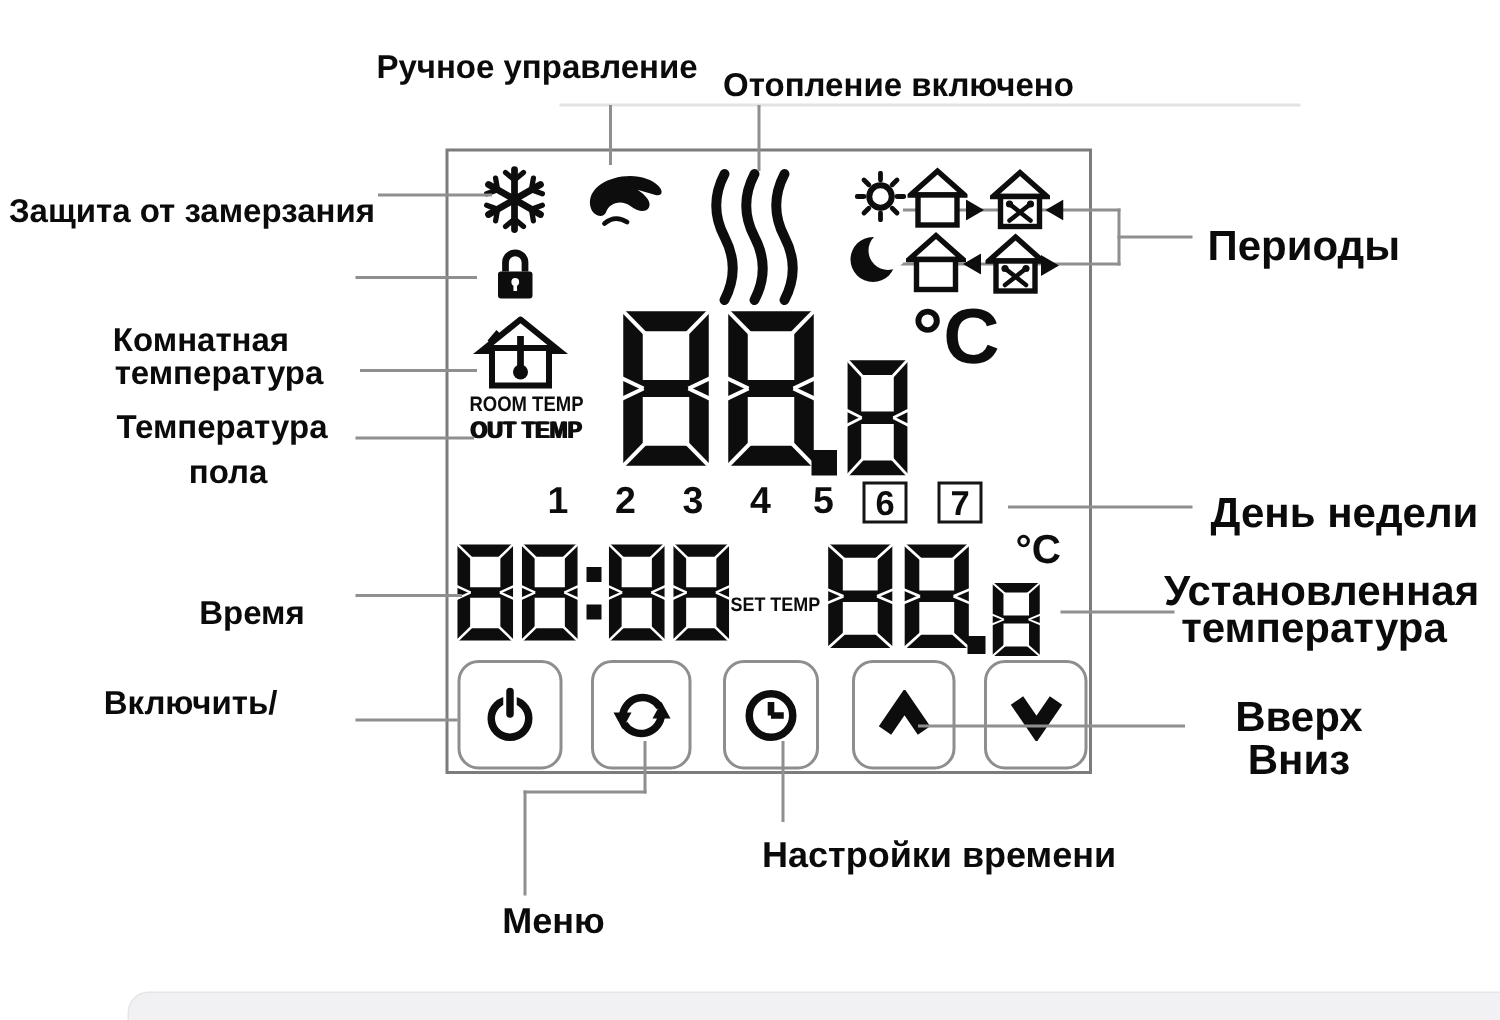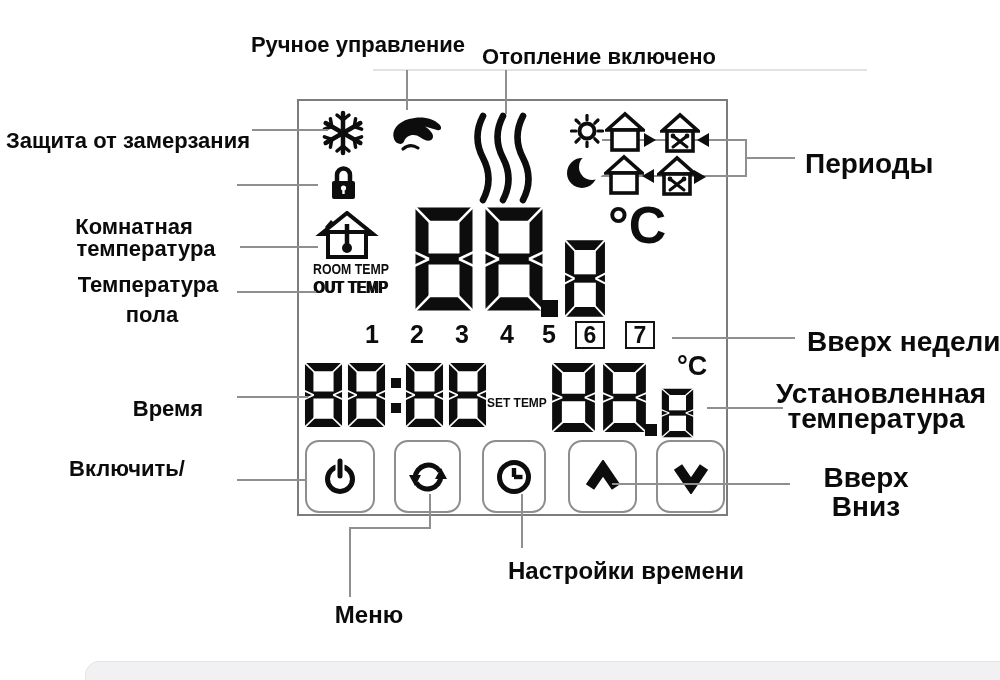--- a/index.html
+++ b/index.html
@@ -54,21 +54,21 @@
 
   <div class="lbl left" style="left:0px;top:118px;width:250px;text-align:right;margin-top:10px;">Защита от замерзания</div>
   <div class="lbl left" style="left:34px;top:214px;width:200px;">Комнатная</div>
   <div class="lbl left" style="left:46px;top:236px;width:200px;">температура</div>
   <div class="lbl left" style="left:48px;top:272px;width:200px;">Температура</div>
   <div class="lbl left" style="left:52px;top:302px;width:200px;">пола</div>
   <div class="lbl left" style="left:68px;top:396px;width:200px;">Время</div>
   <div class="lbl left" style="left:27px;top:456px;width:200px;">Включить/</div>
 
   <div class="lbl right" style="left:805px;top:148px;">Периоды</div>
-  <div class="lbl right" style="left:807px;top:326px;">Вверх недели</div>
+  <div class="lbl right" style="left:807px;top:326px;">День недели</div>
   <div class="lbl right" style="left:776px;top:378px;width:200px;text-align:center;">Установленная</div>
   <div class="lbl right" style="left:776px;top:403px;width:200px;text-align:center;">температура</div>
   <div class="lbl right" style="left:766px;top:491px;width:200px;text-align:center;">Вниз</div>
   <div class="lbl right" style="left:766px;top:462px;width:200px;text-align:center;">Вверх</div>
 
   <div class="lbl bottom" style="left:269px;top:601px;width:200px;text-align:center;">Меню</div>
   <div class="lbl bottom" style="left:508px;top:557px;">Настройки времени</div>
 
   <div id="panel"></div>
 

